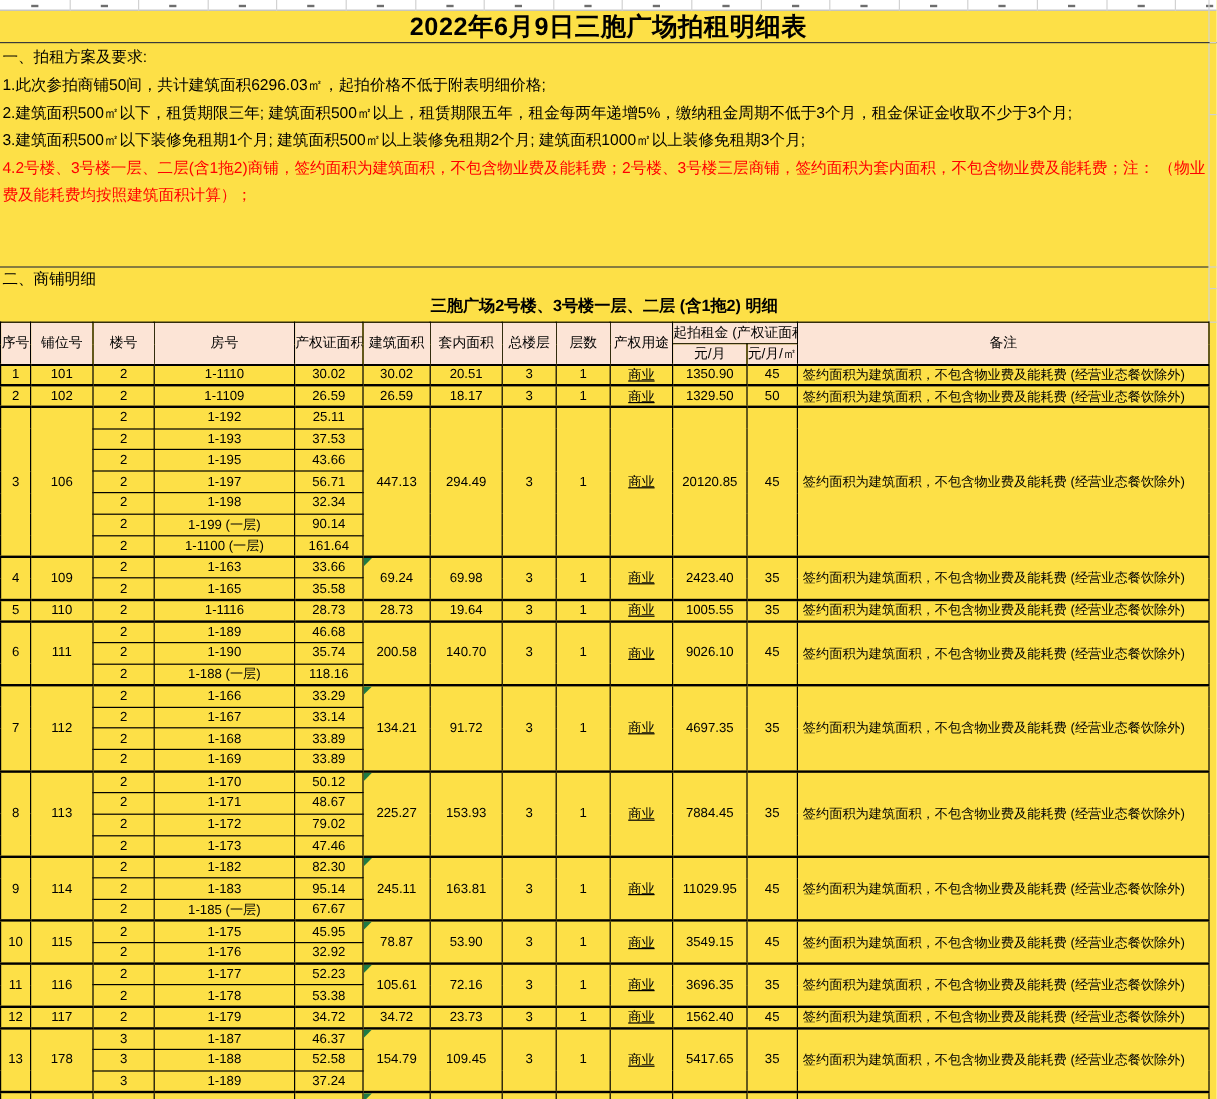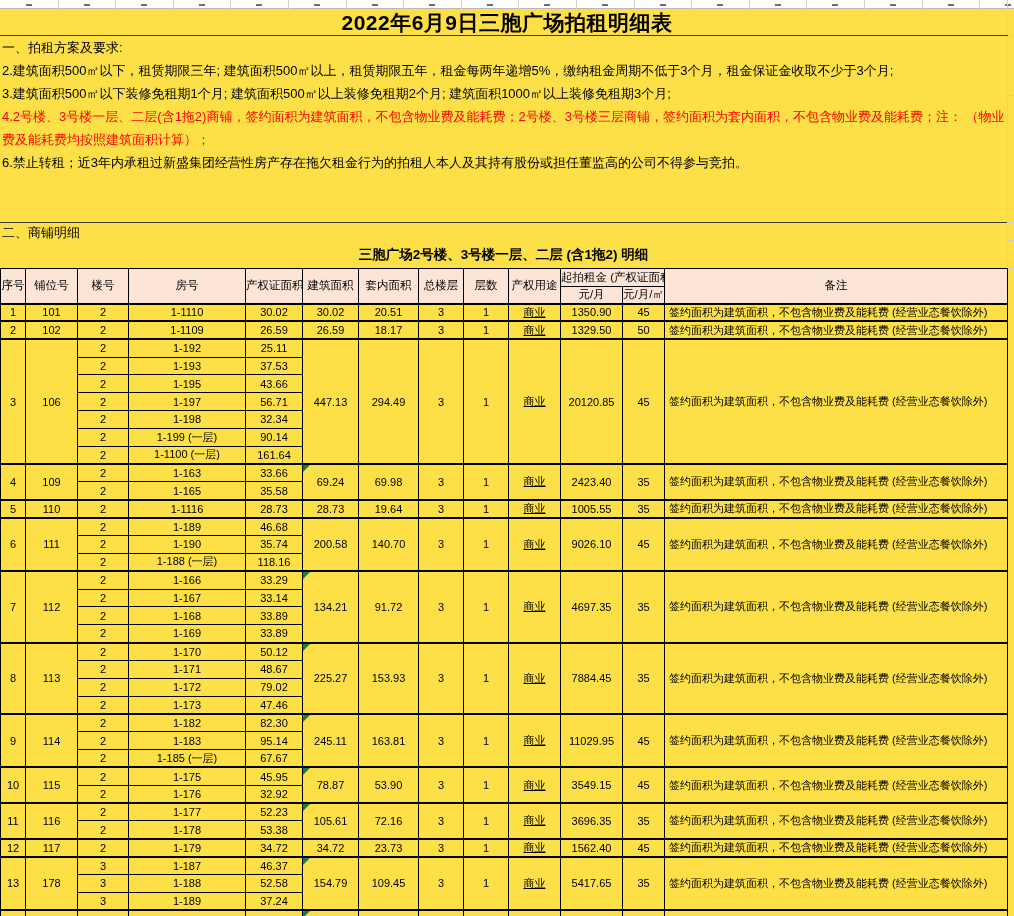--- a/index.html
+++ b/index.html
@@ -79,24 +79,24 @@
       <div class="lmark" style="left: 890px;"></div>
       <div class="lmark" style="left: 948px;"></div>
       <div class="lmark" style="left: 1005px;"></div>
     </div>
   <div id="sliver-v"></div>
 
   <div id="titlerow">2022年6月9日三胞广场拍租明细表</div>
 
   <div id="notes">
     <div>一、拍租方案及要求:</div>
+  <div>1.此次参拍商铺50间，共计建筑面积6296.03㎡，起拍价格不低于附表明细价格;</div>
       <div>2.建筑面积500㎡以下，租赁期限三年; 建筑面积500㎡以上，租赁期限五年，租金每两年递增5%，缴纳租金周期不低于3个月，租金保证金收取不少于3个月;</div>
       <div>3.建筑面积500㎡以下装修免租期1个月; 建筑面积500㎡以上装修免租期2个月; 建筑面积1000㎡以上装修免租期3个月;</div>
       <div class="red">4.2号楼、3号楼一层、二层(含1拖2)商铺，签约面积为建筑面积，不包含物业费及能耗费；2号楼、3号楼三层商铺，签约面积为套内面积，不包含物业费及能耗费；注： （物业费及能耗费均按照建筑面积计算）；</div>
-      <div>6.禁止转租；近3年内承租过新盛集团经营性房产存在拖欠租金行为的拍租人本人及其持有股份或担任董监高的公司不得参与竞拍。</div>
     </div>
 
   <div id="sec2">二、商铺明细</div>
 
   <div id="subtitle">三胞广场2号楼、3号楼一层、二层 (含1拖2) 明细</div>
 
   <div id="tablewrap">
     <table id="main-table">
         <colgroup>
           <col style="width: 25px;">

